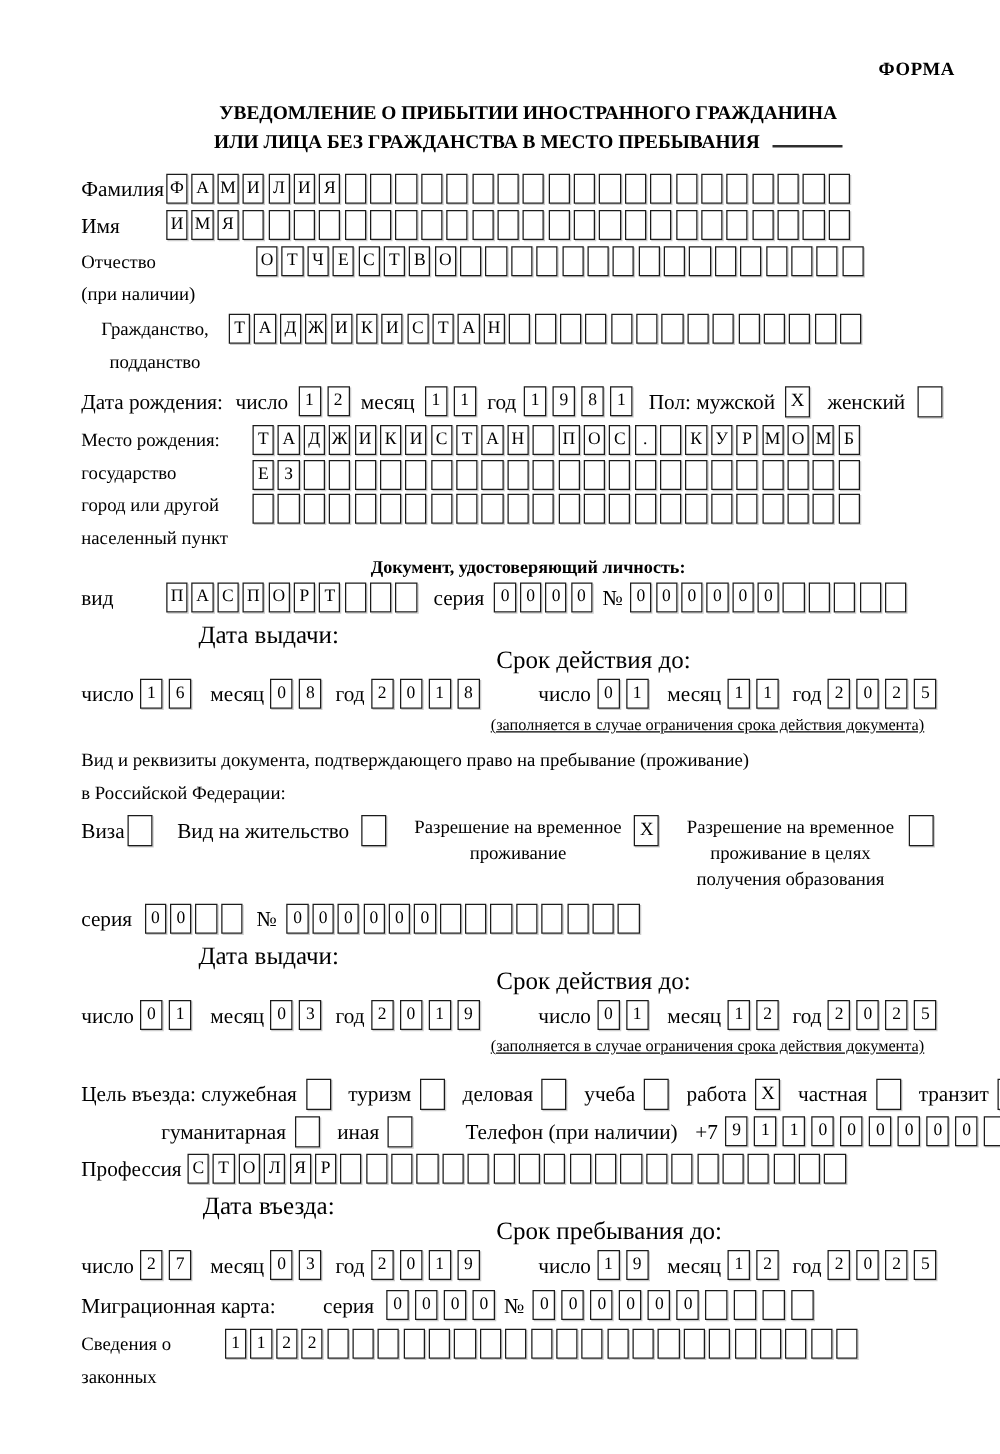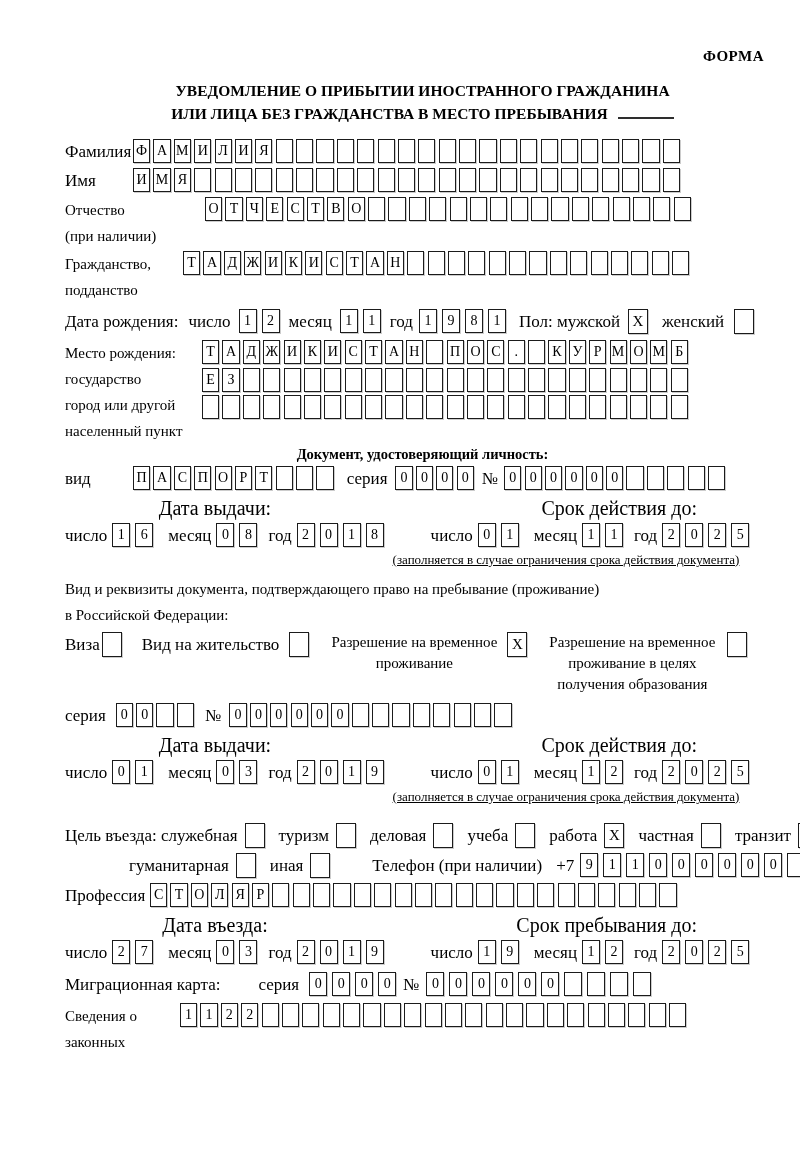--- a/index.html
+++ b/index.html
@@ -34,28 +34,28 @@
     display:flex;align-items:center;justify-content:center;font-size:15px;
     box-shadow:1px 1px 0 rgba(110,110,110,.35);
   }
   .lblcol{flex:0 0 auto;}
   .lblcol div{font-size:15px;line-height:26px;white-space:nowrap;}
   .stack .boxes{margin-bottom:3.5px;}
 
   
   .w-fam{width:68px;}
   .w-otch{width:140px;}
-  .w-grazh{width:118px;}
+  .w-grazh{width:118px;text-align:center;}
   .w-mesto{width:137px;}
   .w-reps{width:115px;}
   .gap{flex:0 0 auto;}
 
   .subhdr{display:flex;font-size:20px;margin-top:6px;}
   .subhdr .s1{width:300px;text-align:center;}
-  .subhdr .s2{width:300px;text-align:right;margin-left:32px;}
+  .subhdr .s2{width:300px;text-align:left;margin-left:32px;margin-top:20px;}
   .daterow{display:flex;align-items:flex-start;margin-top:3px;}
   .daterow .lbl{margin-right:5px;}
   .note{font-size:13px;margin-top:3px;margin-left:286px;width:430px;text-align:center;line-height:17px;text-decoration:underline;}
 
   .freeline{font-size:15px;line-height:26px;margin-top:8px;}
   .vizarow{display:flex;align-items:flex-start;margin-top:4px;font-size:15px;}
   .vizarow .tc{text-align:center;line-height:21px;}
   .purpose .lbl{margin-right:7px;}
   .purpose .cb{margin-right:14px;}
   .reps .boxes{margin-bottom:8px;}

